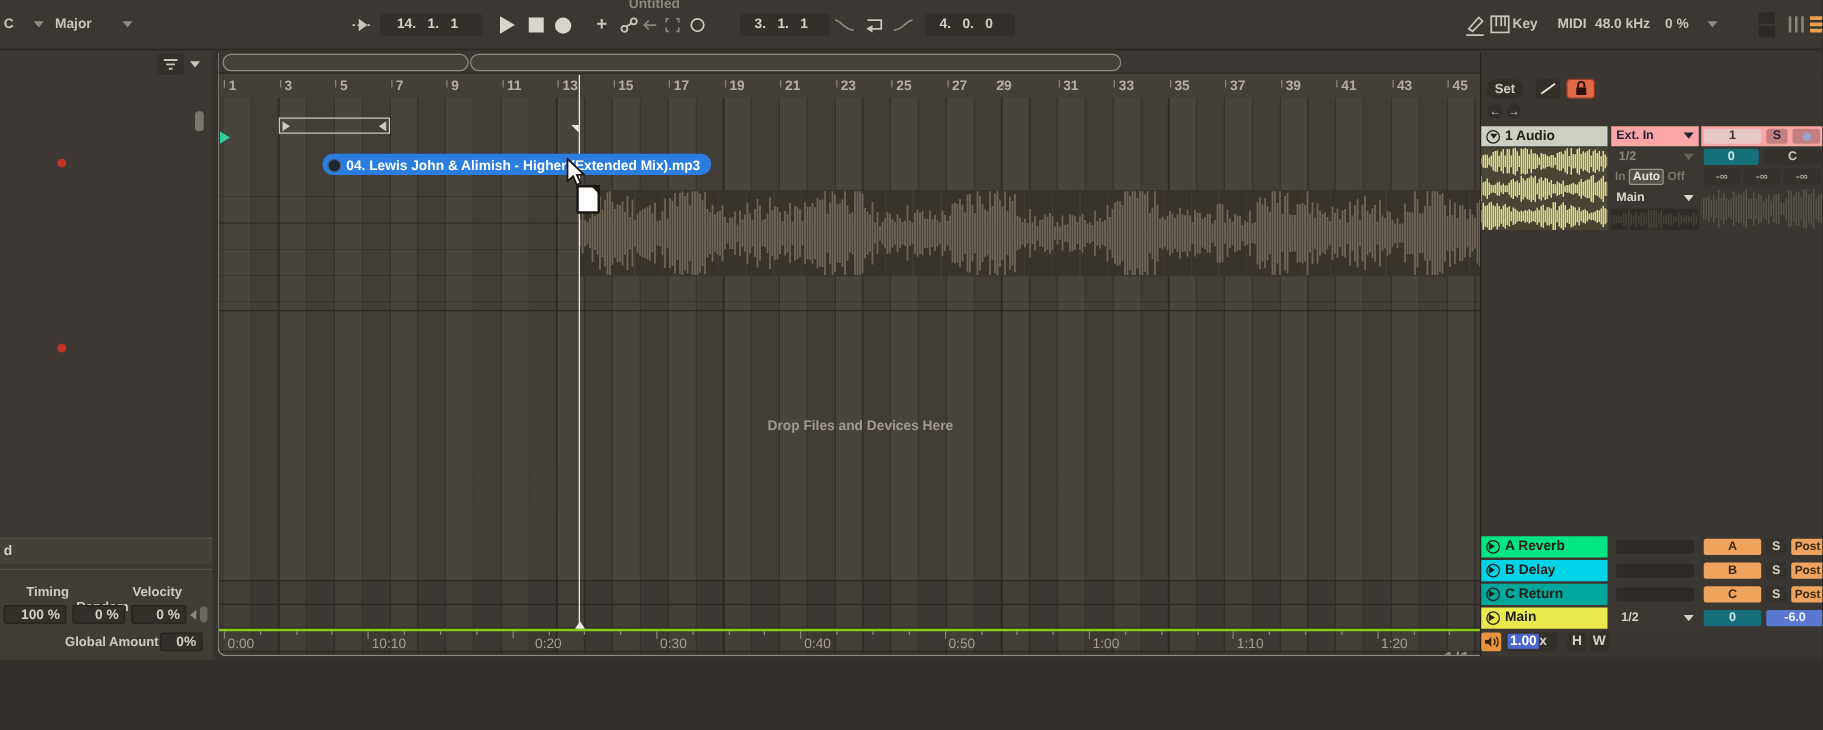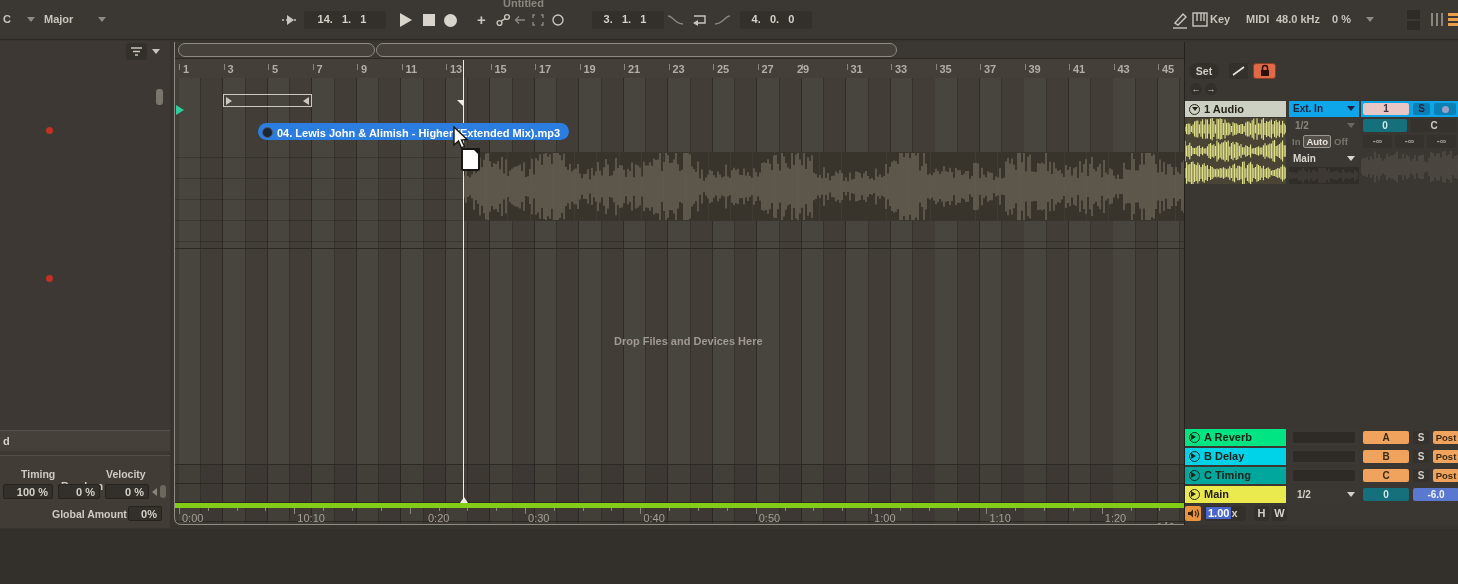--- a/index.html
+++ b/index.html
@@ -55,21 +55,21 @@
   #drop-hint { color:#a09a91; font-weight:bold; font-size:11px; }
   #grid-label { color:#8d887f; font-weight:bold; font-size:15px; }
 
   
   #clip { left:289px; top:59px; width:721px; height:84px; }
   #clip-header { position:absolute; left:0; top:0; width:721px; height:15px; background:#8a90c2; color:#262a40; font-size:10.5px; padding:1px 0 0 5px; white-space:nowrap; overflow:hidden; }
   #clip-body { position:absolute; left:0; top:15px; width:721px; height:69px; background:#38332b;
     background-image:repeating-linear-gradient(90deg, transparent 0 21.25px, rgba(255,255,255,0.04) 21.25px 22.25px); }
 
   
-  #time-ruler { left:0; top:461px; width:1012px; height:22px; border-top:5px solid #84cc16; }
+  #time-ruler { left:0; top:461px; width:1012px; height:22px; border-top:2px solid #84cc16; }
   .time-lab { position:absolute; top:4px; color:#a59f96; font-size:11px; }
   .time-tick { position:absolute; top:0; width:1px; height:6px; background:#8a857d; }
 
   
   #insert-line { left:463px; top:60px; width:1px; height:443px; background:#efece7; z-index:5; }
   #insert-foot { left:460px; top:497px; width:0; height:0; border-left:4px solid transparent; border-right:4px solid transparent; border-bottom:6px solid #efece7; z-index:6; }
   #insert-flag { left:457px; top:100px; width:0; height:0; border-top:6px solid #efece7; border-left:6px solid transparent; z-index:6; }
 
   
   #drag-pill { left:258px; top:123px; height:17px; background:#2b7de0; border-radius:9px; color:#fff; font-weight:bold; font-size:11px; padding:2px 9px 0 4px; white-space:nowrap; z-index:9; display:flex; align-items:center; }
@@ -80,21 +80,21 @@
 
   
   #mixer { left:1184px; top:42px; width:274px; height:483px; background:#3a3631; border-left:1px solid #26231f; }
   .pill-btn { background:#33302b; border-radius:8px; color:#d0cbc3; font-weight:bold; text-align:center; font-size:10.5px; }
   .sq-btn { background:#33302b; border-radius:3px; }
   .circle-btn { width:12px; height:12px; border-radius:50%; background:#33302b; color:#c9c4bc; font-size:9px; text-align:center; line-height:12px; font-weight:bold; }
   .trk-name { position:absolute; font-weight:bold; font-size:11px; color:#242118; padding:2px 0 0 4px; display:flex; align-items:center; gap:4px; }
   .fold-ic { display:inline-flex; width:11px; height:11px; border:1px solid #242118; border-radius:50%; align-items:center; justify-content:center; }
   .fold-ic i { width:0; height:0; border-left:3px solid transparent; border-right:3px solid transparent; border-top:4px solid #242118; }
   .playret-ic i { width:0; height:0; border-top:3px solid transparent; border-bottom:3px solid transparent; border-left:5px solid #242118; }
-  .blue-row { background:#0ea5e9; }
+  .blue-row { background:#fca5a5; }
   .dk-row { background:#3b3732; }
   .io-text { font-size:10px; font-weight:bold; }
   .mon-seg { color:#7a756d; font-size:9.5px; font-weight:bold; }
   .mon-on { background:#55504a; border:1px solid #9a958d; border-radius:2px; color:#eae6df; padding:0 2px; }
   .val-box { position:absolute; border-radius:2px; font-size:10px; font-weight:bold; text-align:center; }
   .send-box { background:#35312c; color:#a8a29a; }
   .orange { background:#efa35c; color:#3a2a14; }
   .ret-mid { position:absolute; background:#3b3732; }
   .ret-mid i { position:absolute; left:4px; top:3px; right:4px; bottom:3px; background:#2e2b27; border-radius:2px; }
   .caret-sm { width:0; height:0; border-left:4px solid transparent; border-right:4px solid transparent; border-top:5px solid currentColor; }
@@ -455,21 +455,21 @@
       </div>
     <div class="abs val-box orange" style="left:178px; top:408px; width:46px; height:13px; line-height:13px;">B</div>
     <div class="abs val-box send-box" style="left:228px; top:408px; width:16px; height:13px; line-height:13px; color:#d5d0c8;">S</div>
     <div class="abs val-box orange" style="left:248px; top:408px; width:26px; height:13px; line-height:13px; font-size:9.5px;">Post</div>
 
     <div class="abs" style="left:0; top:425px; width:101px; height:17px; background:#00a79c;">
       <div class="trk-name">
           <span class="fold-ic playret-ic">
             <i></i>
           </span>
-          <span>C Timing</span>
+          <span>C Return</span>
         </div>
     </div>
     <div class="ret-mid" style="left:104px; top:425px; width:70px; height:17px;">
         <i></i>
       </div>
     <div class="abs val-box orange" style="left:178px; top:427px; width:46px; height:13px; line-height:13px;">C</div>
     <div class="abs val-box send-box" style="left:228px; top:427px; width:16px; height:13px; line-height:13px; color:#d5d0c8;">S</div>
     <div class="abs val-box orange" style="left:248px; top:427px; width:26px; height:13px; line-height:13px; font-size:9.5px;">Post</div>
 
     <div class="abs" style="left:0; top:444px; width:101px; height:17px; background:#eae94e;">

